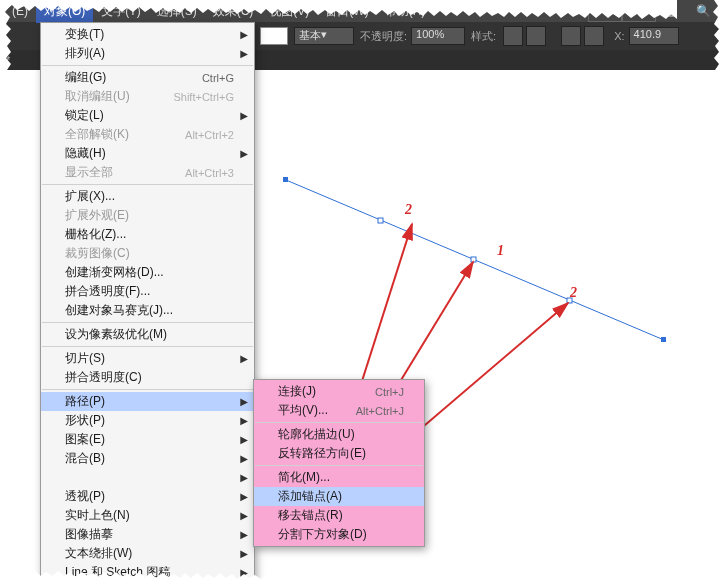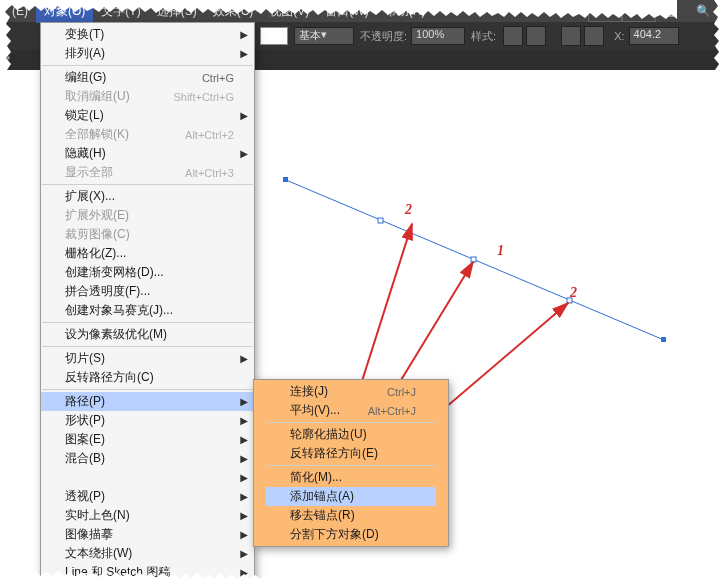--- a/index.html
+++ b/index.html
@@ -19,21 +19,21 @@
   .dropdown{position:absolute;left:40px;top:22px;width:213px;background:#f5f5f5;border:1px solid #9a9a9a;box-shadow:2px 3px 8px rgba(0,0,0,.35);z-index:20;padding:2px 0;}
   .menu-row{display:flex;align-items:center;height:19px;padding:0 20px 0 24px;color:#1a1a1a;position:relative;cursor:default;}
   .menu-row.disabled{color:#9a9a9a;}
   .menu-row.hl{background:#b9d1ff;}
   .menu-row .lbl{flex:1;white-space:nowrap;}
   .menu-row .sc{color:#666;font-size:11px;}
   .menu-row.disabled .sc{color:#b0b0b0;}
   .menu-row .arrow{position:absolute;right:6px;top:4px;font-size:10px;color:#333;}
   .menu-sep{height:1px;background:#d0d0d0;margin:2px 1px;}
   
-  .submenu{position:absolute;left:253px;top:379px;width:170px;background:#fdba74;border:1px solid #9a9a9a;box-shadow:2px 3px 8px rgba(0,0,0,.35);z-index:21;padding:2px 12px;}
+  .submenu{position:absolute;left:253px;top:379px;width:170px;background:#f9a8d4;border:1px solid #9a9a9a;box-shadow:2px 3px 8px rgba(0,0,0,.35);z-index:21;padding:2px 0;}
   
   .canvas-area{position:absolute;left:0;top:70px;right:0;bottom:0;background:#fff;z-index:1;}
   .canvas-svg{position:absolute;left:0;top:0;}
   .pt-label{position:absolute;font-family:"Times New Roman",serif;font-style:italic;font-weight:bold;color:#d62b2b;font-size:14px;}
   
   .edge{position:absolute;pointer-events:none;z-index:50;}
   .edge svg{display:block;}
 </style>
 </head>
 <body>
@@ -62,21 +62,21 @@
   <span class="tb-label">不透明度:</span>
   <span class="tb-box" style="width:44px">100%</span>
   <span class="tb-label">样式:</span>
   <span class="tb-btn"></span>
   <span class="tb-btn"></span>
   <span style="width:12px"></span>
   <span class="tb-btn"></span>
   <span class="tb-btn"></span>
   <span style="width:10px"></span>
   <span class="tb-label">X:</span>
-  <span class="tb-box" style="width:40px">404.2</span>
+  <span class="tb-box" style="width:40px">410.9</span>
 </div>
 
 <div class="tabstrip">
   <span>*</span>
 </div>
 
 <div class="canvas-area">
   <svg class="canvas-svg" width="720" height="509">
     <defs>
       <marker id="arrHead" markerWidth="10" markerHeight="10" refX="8" refY="3" orient="auto">
@@ -135,46 +135,46 @@
         <span class="lbl">显示全部</span>
         <span class="sc">Alt+Ctrl+3</span>
       </div>
       <div class="menu-sep"></div>
       <div class="menu-row">
         <span class="lbl">扩展(X)...</span>
       </div>
       <div class="menu-row disabled">
         <span class="lbl">扩展外观(E)</span>
       </div>
+      <div class="menu-row">
+        <span class="lbl">栅格化(Z)...</span>
+      </div>
       <div class="menu-row disabled">
         <span class="lbl">裁剪图像(C)</span>
       </div>
       <div class="menu-row">
-        <span class="lbl">栅格化(Z)...</span>
-      </div>
-      <div class="menu-row">
         <span class="lbl">创建渐变网格(D)...</span>
       </div>
       <div class="menu-row">
         <span class="lbl">拼合透明度(F)...</span>
       </div>
       <div class="menu-row">
         <span class="lbl">创建对象马赛克(J)...</span>
       </div>
       <div class="menu-sep"></div>
       <div class="menu-row">
         <span class="lbl">设为像素级优化(M)</span>
       </div>
       <div class="menu-sep"></div>
       <div class="menu-row">
         <span class="lbl">切片(S)</span>
         <span class="arrow">▶</span>
       </div>
       <div class="menu-row">
-        <span class="lbl">反转路径方向(C)</span>
+        <span class="lbl">拼合透明度(C)</span>
       </div>
       <div class="menu-sep"></div>
       <div class="menu-row hl">
         <span class="lbl">路径(P)</span>
         <span class="arrow">▶</span>
       </div>
       <div class="menu-row">
         <span class="lbl">形状(P)</span>
         <span class="arrow">▶</span>
       </div>

